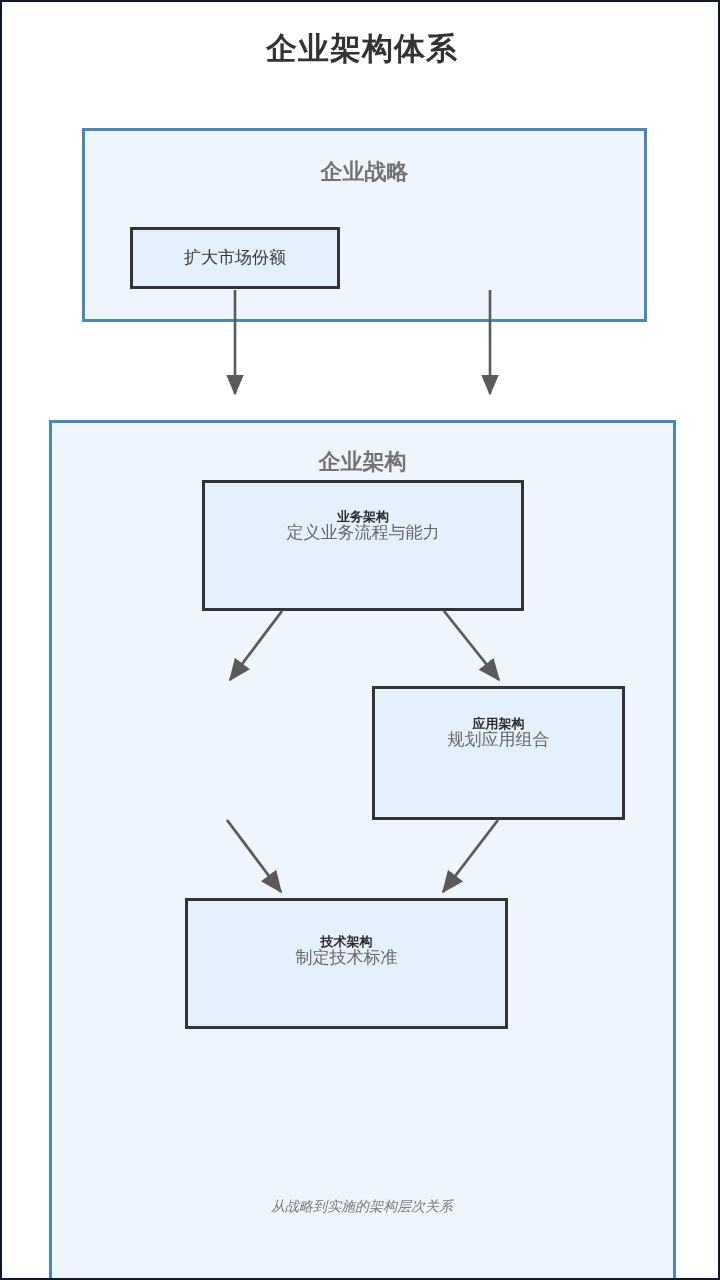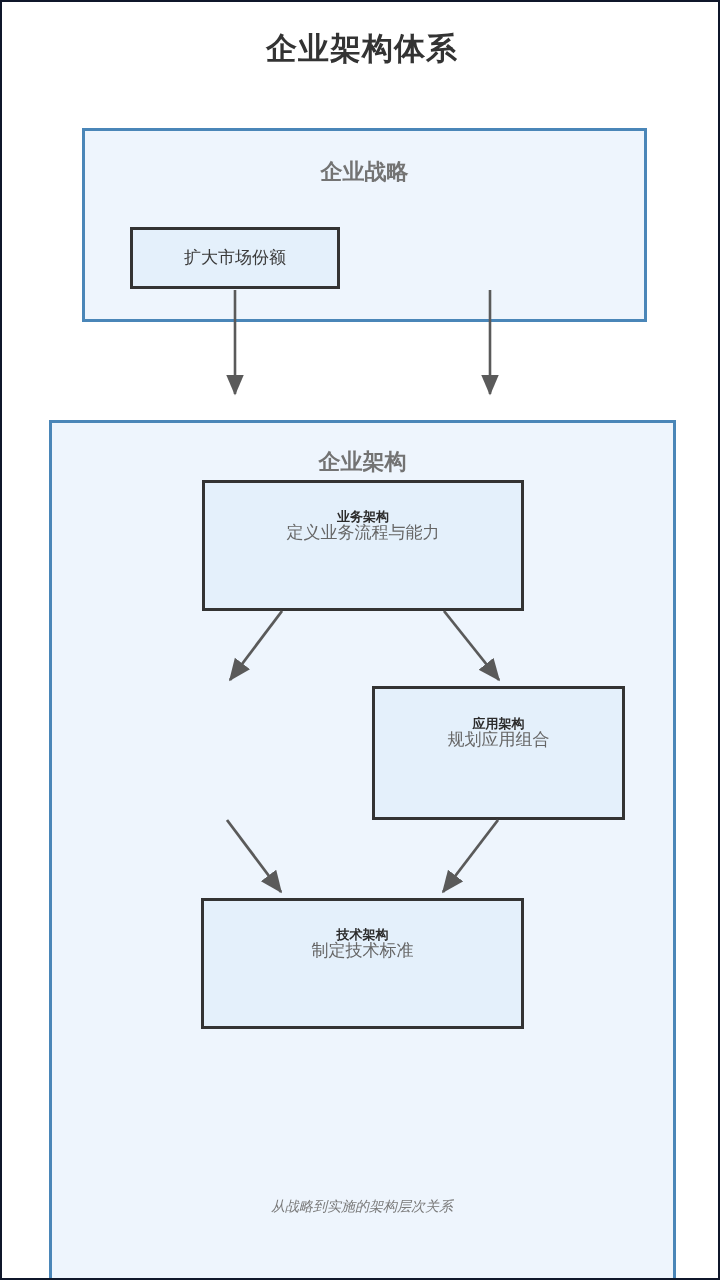--- a/index.html
+++ b/index.html
@@ -125,21 +125,21 @@
     <span class="node-title">业务架构</span>
     <span class="node-subtitle">定义业务流程与能力</span>
   </div>
 
 
   <div class="node" style="left:370px; top:684px; width:253px; height:134px; padding-top:28px;">
     <span class="node-title">应用架构</span>
     <span class="node-subtitle">规划应用组合</span>
   </div>
 
-  <div class="node" style="left:199px; top:896px; width:323px; height:131px; padding-top:27px;">
+  <div class="node" style="left:183px; top:896px; width:323px; height:131px; padding-top:34px;">
     <span class="node-title">技术架构</span>
     <span class="node-subtitle">制定技术标准</span>
   </div>
 
   <svg class="arrow-layer" viewBox="0 0 720 1280" width="720" height="1280">
     <defs>
       <marker id="arrowhead" markerWidth="9" markerHeight="9" refX="7.4" refY="3.4" orient="auto" markerUnits="strokeWidth">
         <path d="M0,0 L8,3.4 L0,6.8 z" fill="#5a5a5a"></path>
       </marker>
     </defs>

